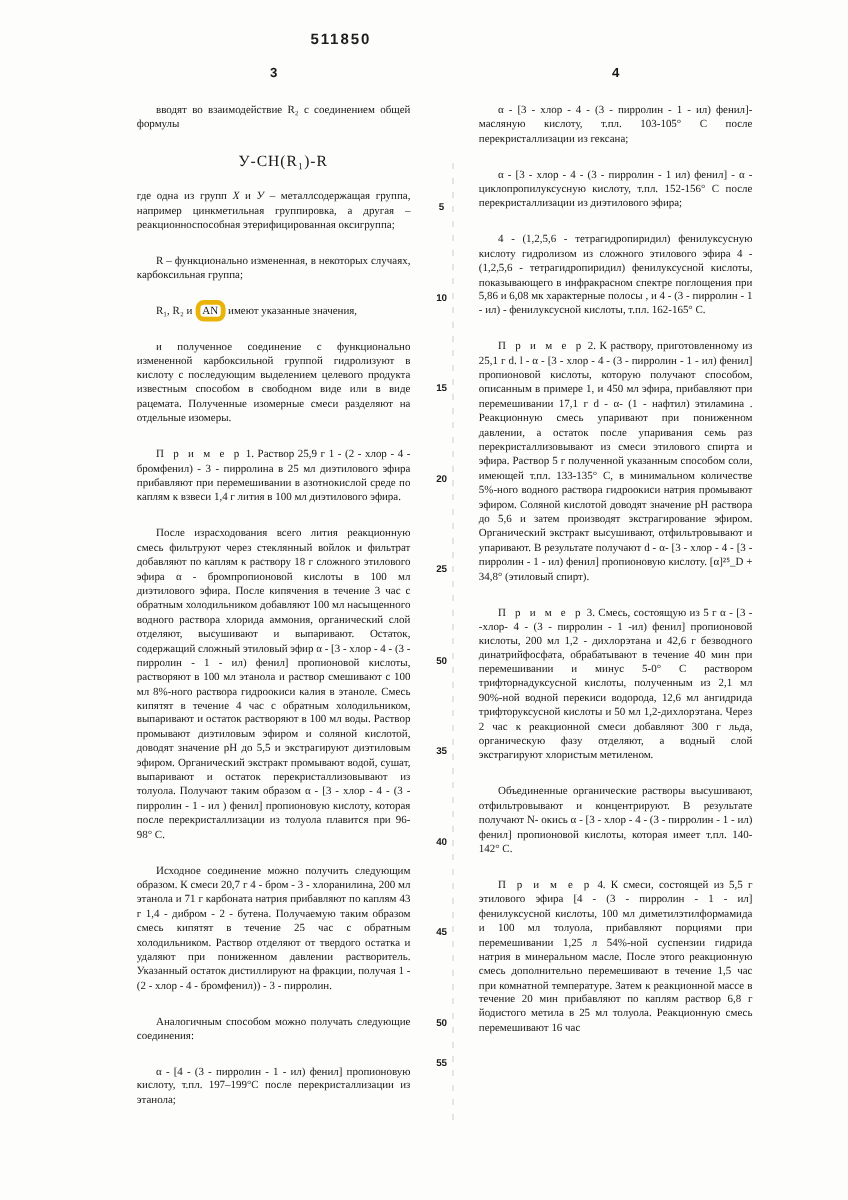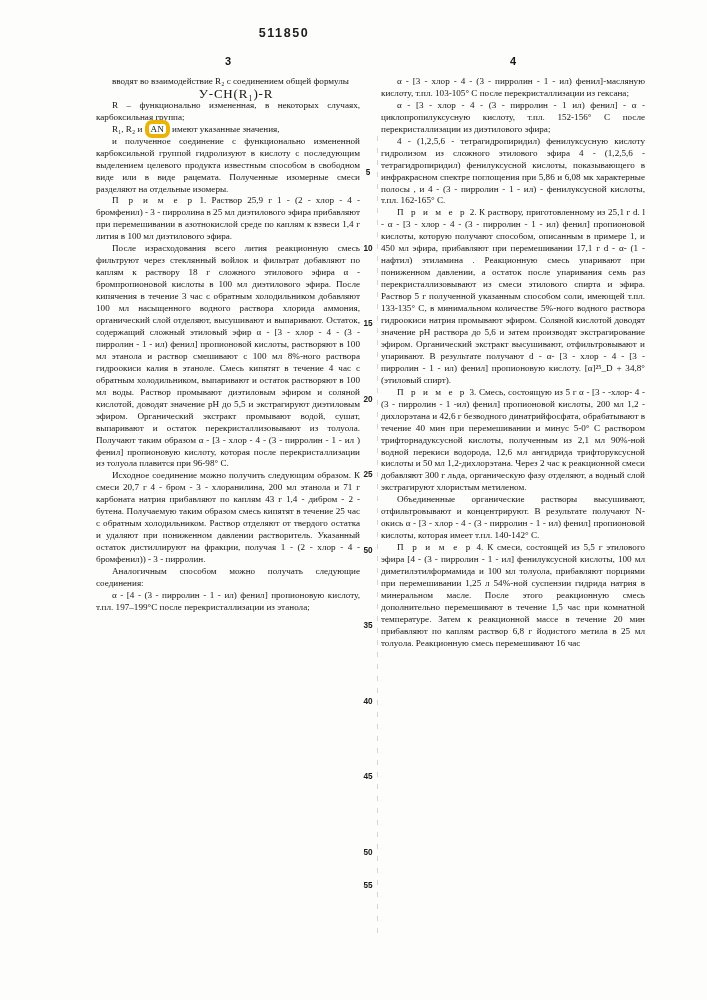--- a/index.html
+++ b/index.html
@@ -63,21 +63,21 @@
     font-size: 9.15px;
     line-height: 11.95px;
     text-align: justify;
     text-justify: inter-word;
     color: #161616;
   }
   .col-left  { left: 96px; }
   .col-right { left: 381px; }
 
   .col p {
-    margin: 0;
+    margin: 18px;
     text-indent: 16px;
     hyphens: manual;
   }
   .col p.noindent { text-indent: 0; }
 
   
   .ex-label {
     letter-spacing: 2.4px;
     font-weight: 400;
   }
@@ -144,20 +144,27 @@
       <div class="col-page-num">3</div>
 
       <p>
         <span>вводят во взаимодействие R₂ с соединением общей формулы</span>
       </p>
 
       <p class="formula">
         <span>У-CH(R₁)-R</span>
       </p>
 
+      <p class="noindent">
+        <span>где одна из групп</span>
+        <span class="ital">Х</span>
+        <span>и</span>
+        <span class="ital">У</span>
+        <span>– металлсодержащая группа, например цинкметильная группировка, а другая – реакционноспособная этерифицированная оксигруппа;</span>
+      </p>
 
       <p>
         <span>R – функционально измененная, в некоторых случаях, карбоксильная группа;</span>
       </p>
 
       <p>
         <span>R₁, R₂ и</span>
         <span class="boxed">AN</span>
         <span>имеют указанные значения,</span>
       </p>

